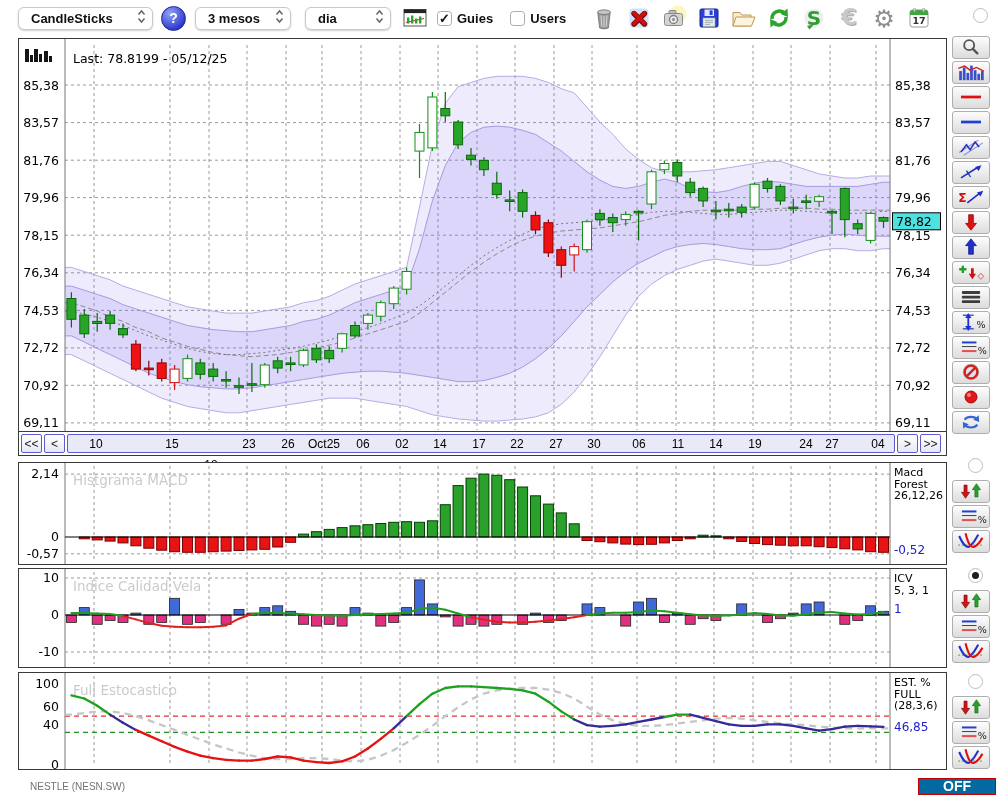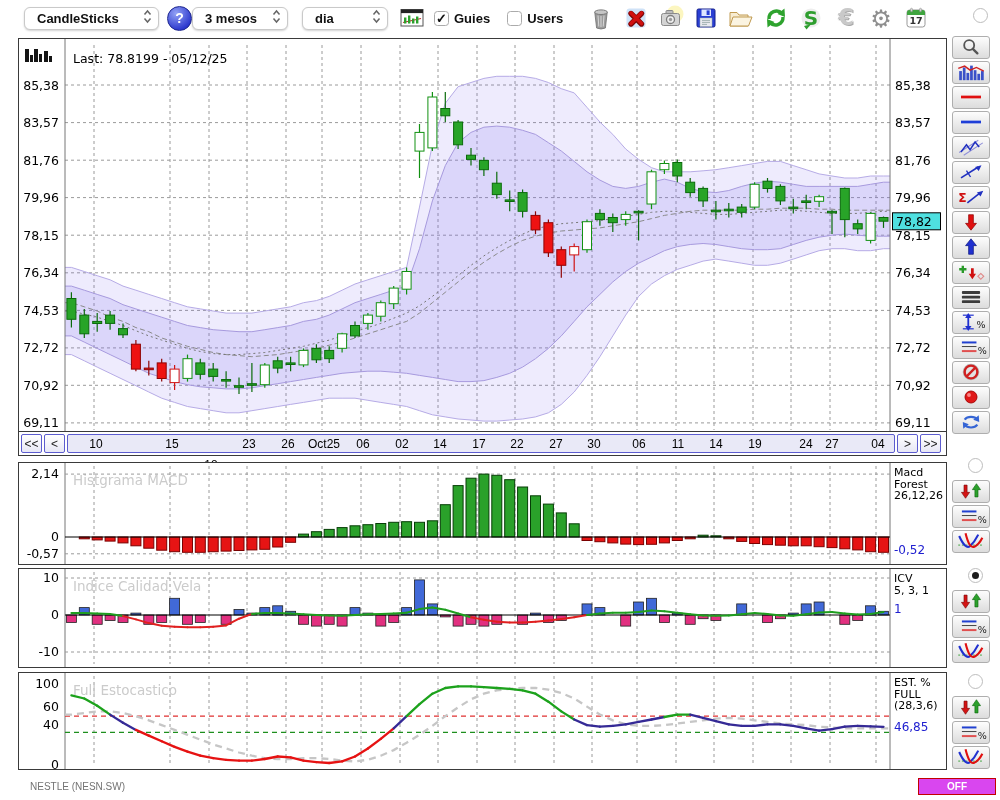--- a/index.html
+++ b/index.html
@@ -42,35 +42,35 @@
   
   .sidebar{position:absolute;left:950px;top:36px;width:50px;height:764px}
   .side-btn{display:block;width:38px;height:23px;margin:0 0 2px 2px;padding:0;
             border:1px solid #aeaeae;border-radius:3px;background:linear-gradient(#fdfdfd,#dcdcdc)}
   .side-group{position:absolute;left:0;width:50px}
   .side-group .radio{margin:0 auto 7px auto}
   
   .statusbar{position:absolute;top:773px;left:0;width:1000px;height:27px;background:#fff}
   .symbol{position:absolute;left:30px;top:8px;font-size:10px;color:#737373}
   .path{position:absolute;left:308px;top:7px;font-size:12px;color:#1818d8}
-  .off-btn{position:absolute;left:918px;top:5px;width:78px;height:17px;background:#d946ef;border:1px solid #c20000;
-           color:#fff;font-weight:bold;font-size:10px;line-height:15px;text-align:center;padding:0;font-family:inherit}
+  .off-btn{position:absolute;left:918px;top:5px;width:78px;height:17px;background:#0369a1;border:1px solid #c20000;
+           color:#fff;font-weight:bold;font-size:14px;line-height:15px;text-align:center;padding:0;font-family:inherit}
 </style>
 </head>
 <body>
 
 <div class="toolbar">
-  <div class="popup" style="margin-left:24px;width:135px">
+  <div class="popup" style="margin-left:18px;width:135px">
     <span class="cap">CandleSticks</span>
     <span><svg width="9" height="15" viewBox="0 0 9 15">
           <path d="M1.5 5.5 L4.5 2 L7.5 5.5 M1.5 9.5 L4.5 13 L7.5 9.5" stroke="#666" fill="none" stroke-width="1.5"></path>
         </svg></span>
   </div>
   <div class="help" style="margin-left:8px">?</div>
-  <div class="popup" style="width:96px">
+  <div class="popup" style="margin-left:9px;width:96px">
     <span class="cap">3 mesos</span>
     <span><svg width="9" height="15" viewBox="0 0 9 15">
           <path d="M1.5 5.5 L4.5 2 L7.5 5.5 M1.5 9.5 L4.5 13 L7.5 9.5" stroke="#666" fill="none" stroke-width="1.5"></path>
         </svg></span>
   </div>
   <div class="popup" style="margin-left:14px;width:86px">
     <span class="cap">dia</span>
     <span><svg width="9" height="15" viewBox="0 0 9 15">
           <path d="M1.5 5.5 L4.5 2 L7.5 5.5 M1.5 9.5 L4.5 13 L7.5 9.5" stroke="#666" fill="none" stroke-width="1.5"></path>
         </svg></span>

